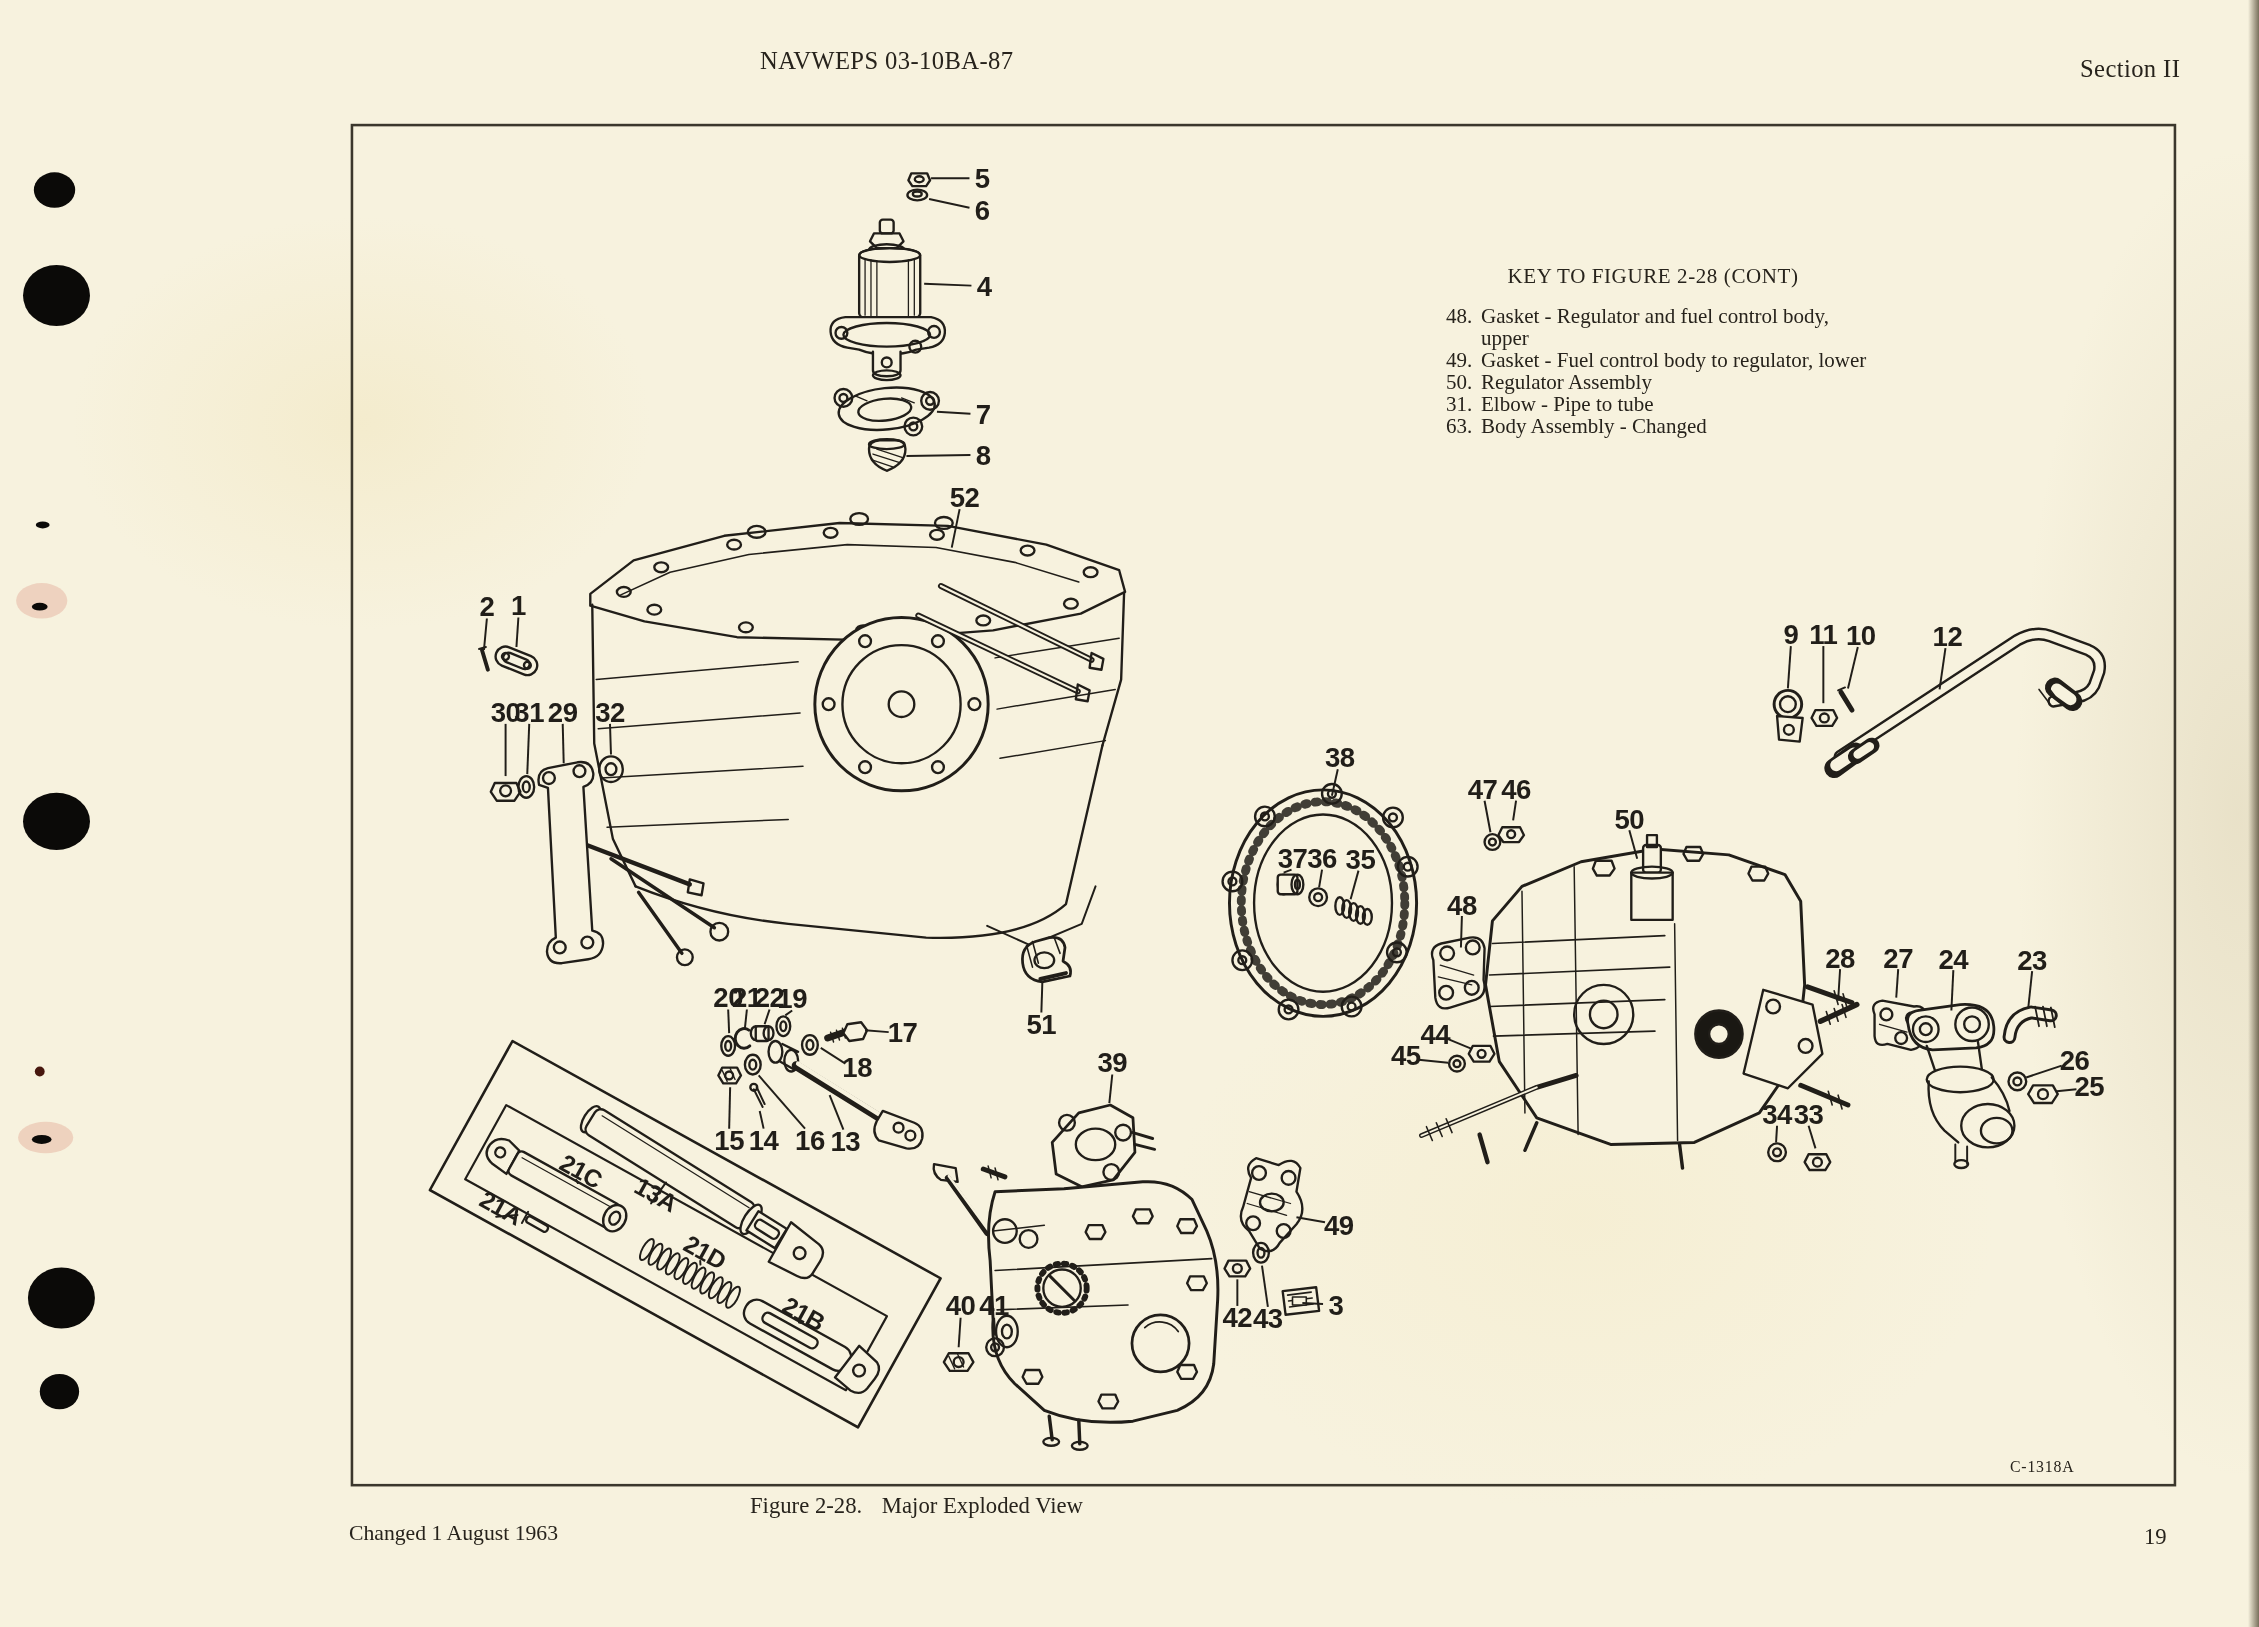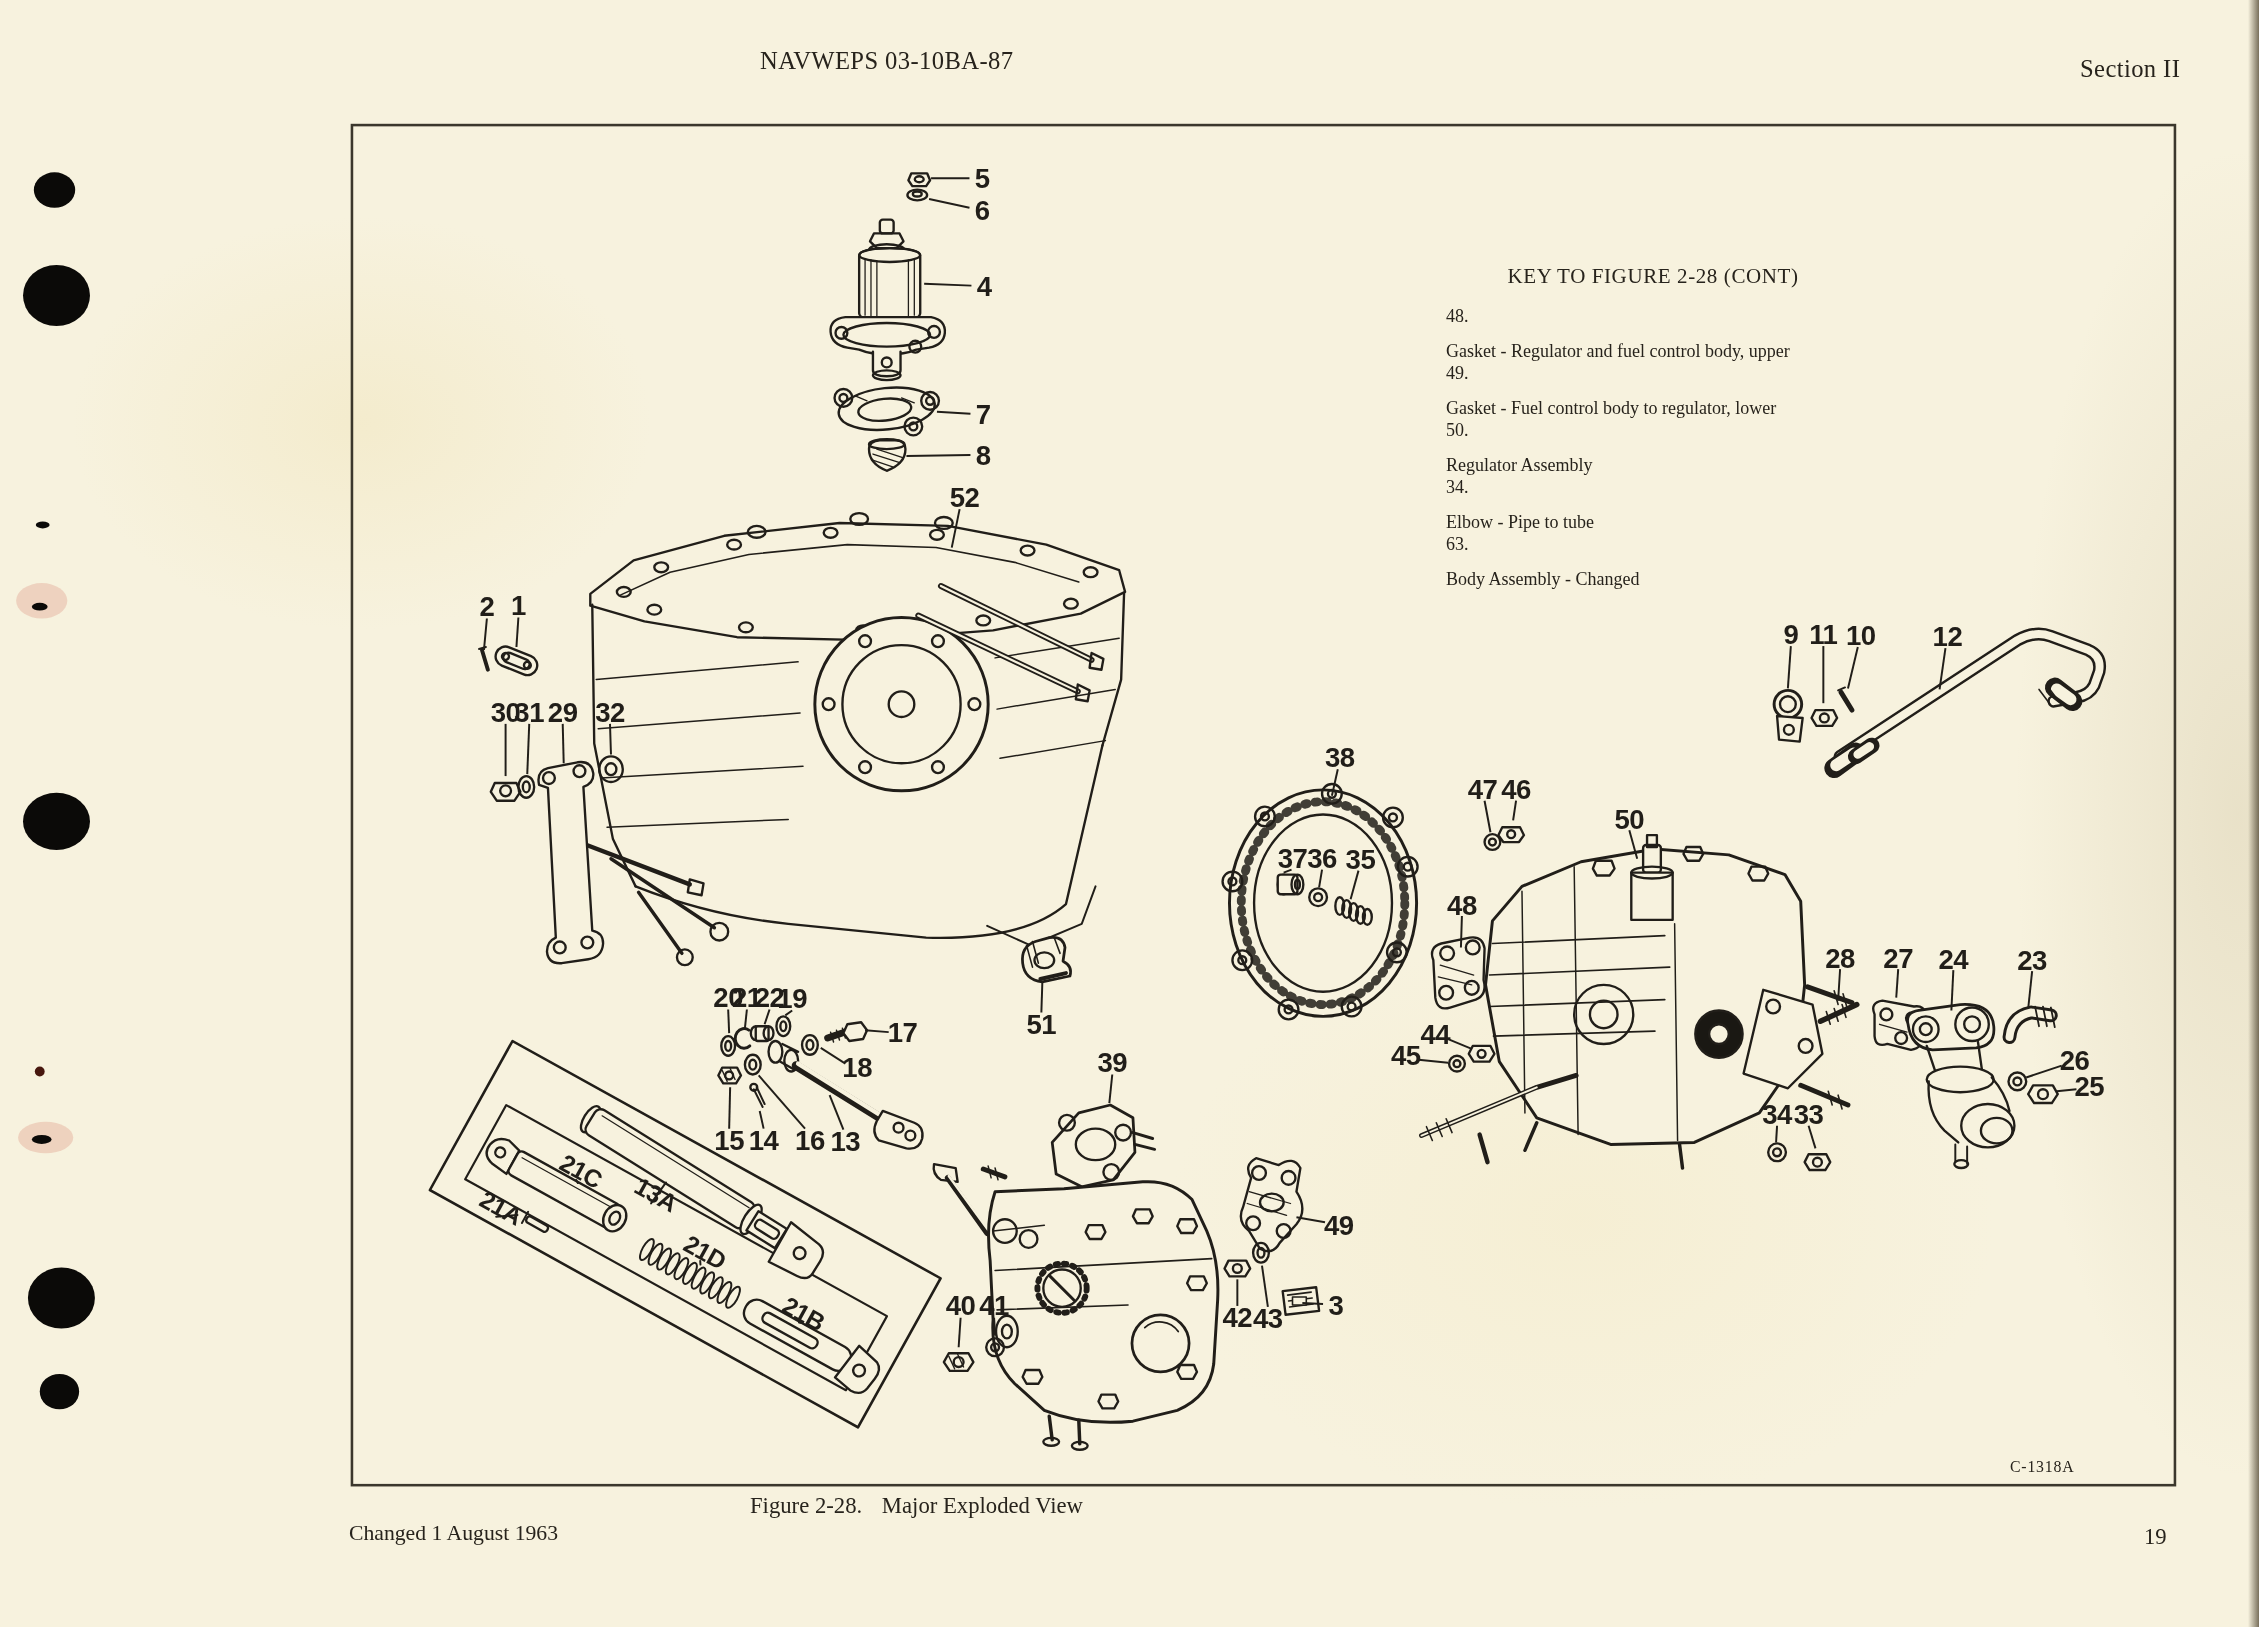--- a/index.html
+++ b/index.html
@@ -18,21 +18,21 @@
   .edge-shadow{
     position:absolute;right:0;top:0;width:11.8px;height:100%;
     background:linear-gradient(to right, rgba(90,78,55,0), rgba(74,64,44,.8));
   }
   .txt{position:absolute;white-space:nowrap;}
   .hdr{font-size:24.6px;letter-spacing:0.4px;}
   .hdr-left{left:760px;top:47px;}
   .hdr-right{left:2080px;top:55px;}
   .keyblock{position:absolute;left:1446px;top:264px;width:433px;}
   .keyblock .ktitle{font-size:21px;letter-spacing:0.6px;text-align:center;width:414px;margin-bottom:15.8px;}
-  .keyblock .krow{display:flex;font-size:18px;line-height:22px;flex-direction:column;}
+  .keyblock .krow{display:flex;font-size:21px;line-height:22px;}
   .keyblock .knum{width:35px;flex:0 0 35px;}
   .keyblock .ktext{flex:1;}
   .figcode{left:2010px;top:1458px;width:154px;text-align:left;font-size:15.8px;letter-spacing:0.8px;}
   .caption{left:712px;top:1493px;font-size:22.7px;margin-left:38px;}
   .caption .cap-label{margin-right:19.7px;}
   .footer-left{left:349px;top:1521px;font-size:21.7px;}
   .pagenum{left:2144px;top:1524px;font-size:22.7px;}
   svg.art{position:absolute;left:0;top:0;}
   text.co-t{font-family:"Liberation Sans",sans-serif;font-weight:700;font-size:28px;fill:#211e19;stroke:none;letter-spacing:-.5px;}
   text.co-ti{font-family:"Liberation Sans",sans-serif;font-weight:700;font-size:25px;fill:#211e19;stroke:none;letter-spacing:-.5px;}
@@ -578,21 +578,21 @@
     </div>
     <div class="krow">
       <span class="knum">49.</span>
       <span class="ktext">Gasket - Fuel control body to regulator, lower</span>
     </div>
     <div class="krow">
       <span class="knum">50.</span>
       <span class="ktext">Regulator Assembly</span>
     </div>
     <div class="krow">
-      <span class="knum">34.</span>
+      <span class="knum">31.</span>
       <span class="ktext">Elbow - Pipe to tube</span>
     </div>
     <div class="krow">
       <span class="knum">63.</span>
       <span class="ktext">Body Assembly - Changed</span>
     </div>
   </div>
 
   <div class="txt figcode">C-1318A</div>
 

